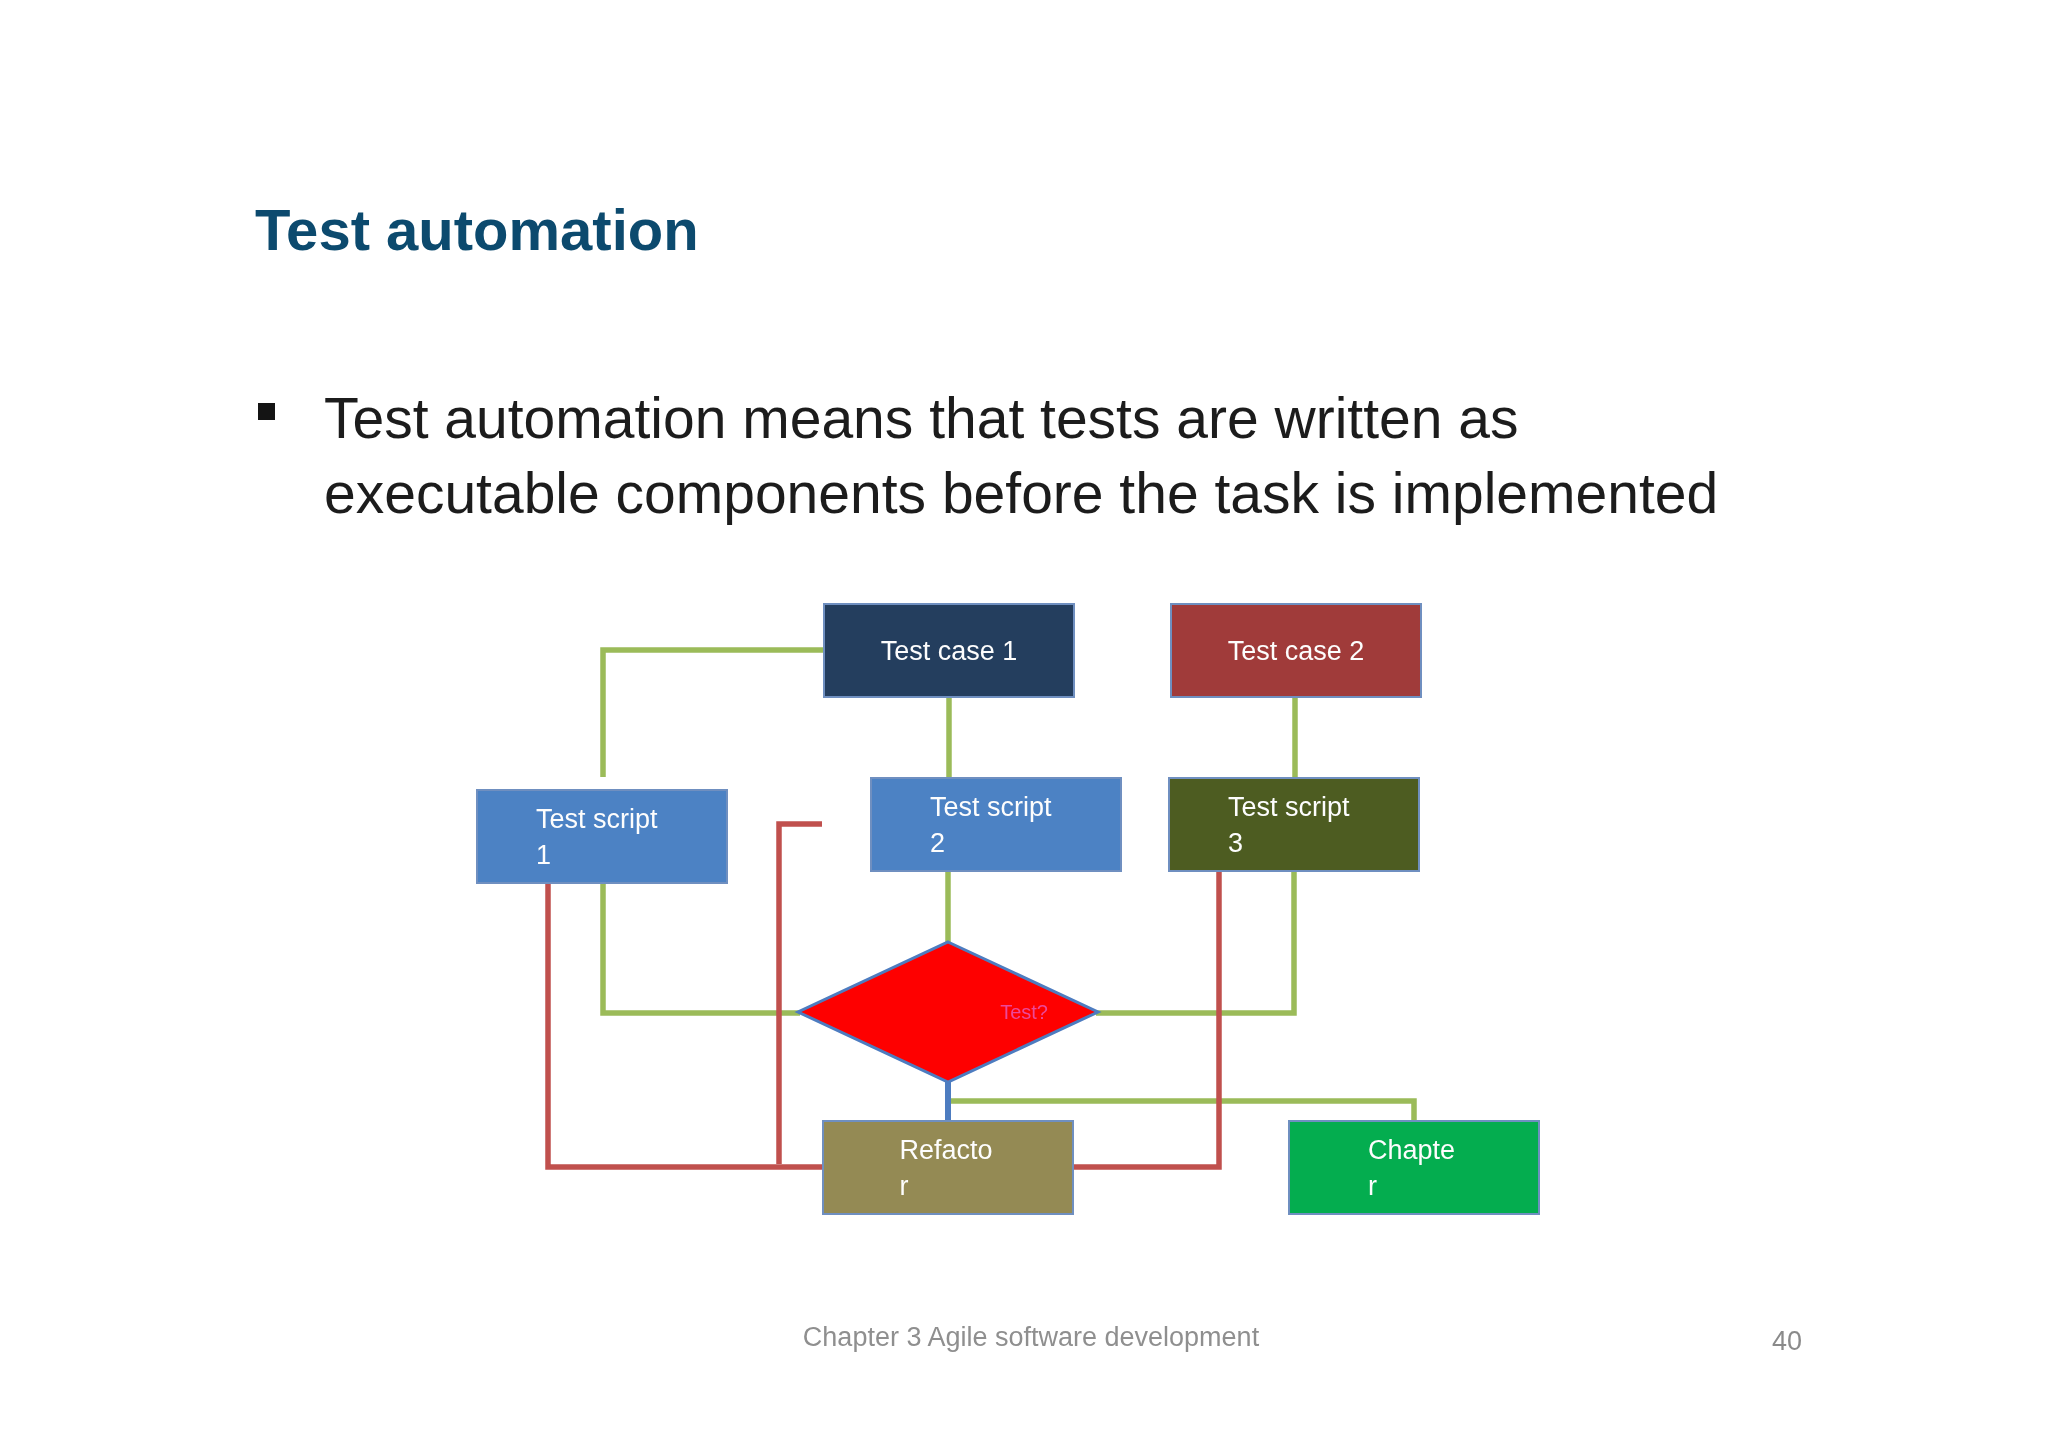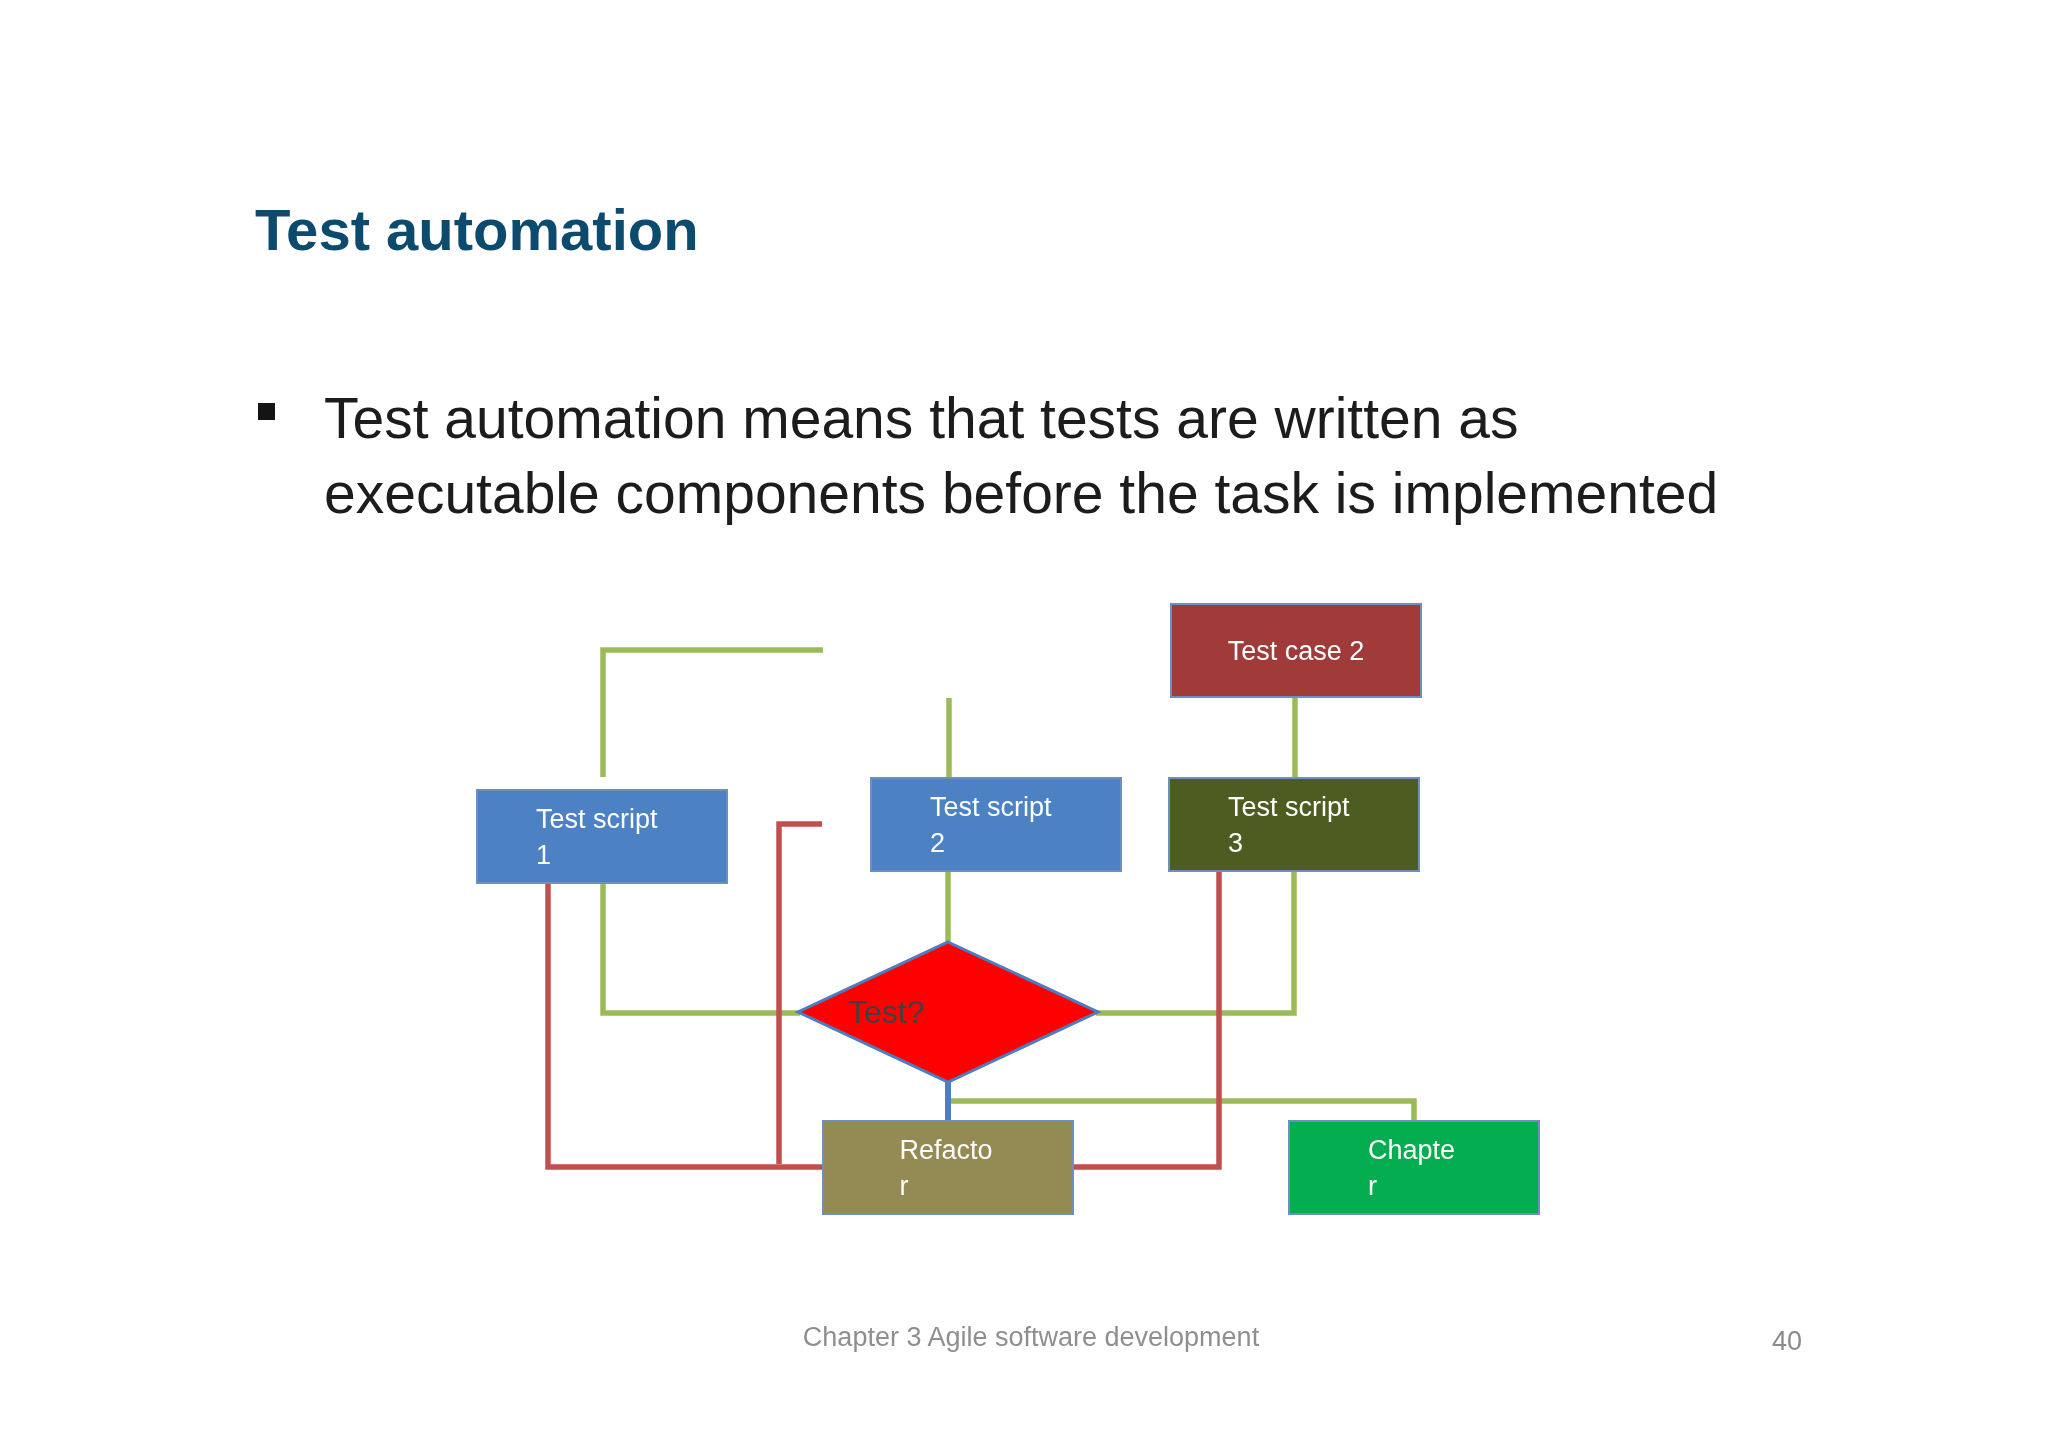--- a/index.html
+++ b/index.html
@@ -46,22 +46,22 @@
 
   .n-tc1{left:823px;top:603px;}
   .n-tc2{left:1170px;top:603px;}
   .n-ts1{left:476px;top:777px;}
   .n-ts2{left:822px;top:777px;}
   .n-ts3{left:1168px;top:777px;}
   .n-refactor{left:822px;top:1120px;}
   .n-cleanup{left:1288px;top:1120px;}
 
   .diamond-label{
-    position:absolute;left:848px;top:995px;width:200px;text-align:left;
-    color:#404040;font-size:32px;line-height:34px;
+    position:absolute;left:848px;top:995px;width:200px;text-align:right;
+    color:#ec4899;font-size:20px;line-height:34px;
   }
 
   
   .footer-text{
     position:absolute;left:0;right:0;top:1322px;text-align:center;
     font-size:27px;color:#8f8f8f;margin-left:14px;
   }
   .page-number{
     position:absolute;left:1772px;top:1326px;width:60px;text-align:left;
     font-size:27px;color:#8a8a8a;
@@ -91,20 +91,23 @@
 
       <path class="edge-fail" d="M 548 872 V 1167 H 822"></path>
       <path class="edge-fail" d="M 822 824 H 779 V 1164"></path>
       <path class="edge-fail" d="M 1074 1167 H 1219 V 872"></path>
 
       <path class="edge-stem" d="M 948 1082 V 1122"></path>
 
       <polygon class="diamond-shape" points="948,942 1098,1012 948,1082 798,1012"></polygon>
     </svg>
 
+    <div class="node n-tc1" style="background-color: rgb(36, 62, 94);">
+      <span class="lbl lbl-nowrap">Test case 1</span>
+    </div>
     <div class="node n-tc2" style="background-color: rgb(160, 59, 58);">
       <span class="lbl lbl-nowrap">Test case 2</span>
     </div>
     <div class="node n-ts1" style="background-color: rgb(76, 130, 196); margin-top: 12px;">
       <span class="lbl lbl-ts">Test script 1</span>
     </div>
     <div class="node n-ts2" style="background-color: rgb(76, 130, 196); margin-left: 48px;">
       <span class="lbl lbl-ts">Test script 2</span>
     </div>
     <div class="node n-ts3" style="background-color: rgb(77, 92, 33);">

